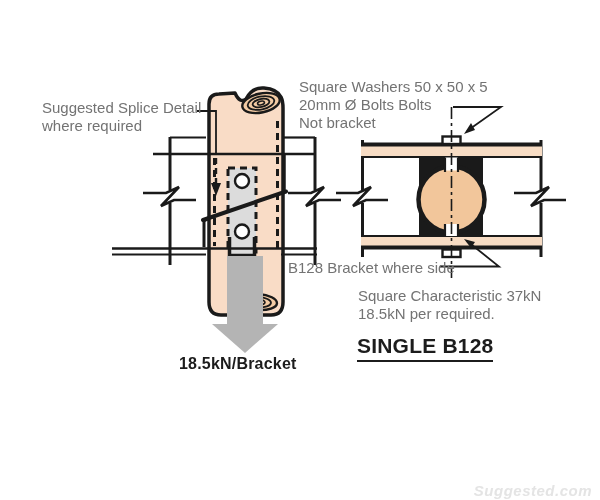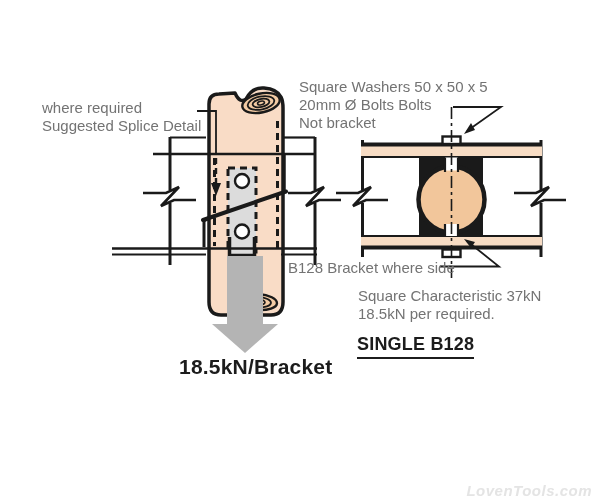--- a/index.html
+++ b/index.html
@@ -8,24 +8,24 @@
     font-family:"Liberation Sans", sans-serif;color:#1c1c1c;
   }
   #drawing{position:absolute;left:0;top:0;}
   .note{position:absolute;font-size:15px;line-height:18px;color:#737373;white-space:nowrap;}
   .note .ln{white-space:nowrap;}
   .splice-note{left:42px;top:99px;line-height:17.5px;}
   .washers-note{left:299px;top:78px;}
   .bracket-label{left:288px;top:259px;}
   .joint-note{left:358px;top:287px;}
   .variant-label{
-    position:absolute;left:357px;top:334px;font-size:18px;font-weight:bold;
+    position:absolute;left:357px;top:334px;font-size:21px;font-weight:bold;
     border-bottom:2px solid #1c1c1c;padding-bottom:2px;letter-spacing:.2px;
   }
-  .load-label{position:absolute;left:179px;top:355px;font-size:21px;font-weight:bold;letter-spacing:.2px;text-align:center;}
+  .load-label{position:absolute;left:179px;top:355px;font-size:16px;font-weight:bold;letter-spacing:.2px;text-align:center;}
   .watermark{
     position:absolute;left:452px;top:482px;width:140px;text-align:right;
     font-size:15px;font-weight:bold;font-style:italic;color:#e4e4e4;letter-spacing:.5px;
   }
 </style>
 </head>
 <body>
 
 <div id="stage">
 
@@ -143,35 +143,35 @@
       </g>
 
       <g>
         <polyline points="440,266.5 499,266.5 467,241" fill="none" stroke="#1a1a1a" stroke-width="1.8"></polyline>
         <polygon points="464,239 475,242 471,248" fill="#1a1a1a"></polygon>
       </g>
     </g>
   </svg>
 
   <div class="note splice-note">
+    <div class="ln">Suggested Splice Detail</div>
     <div class="ln">where required</div>
-    <div class="ln">Suggested Splice Detail</div>
   </div>
 
   <div class="note washers-note">
     <div class="ln">Square Washers 50 x 50 x 5</div>
     <div class="ln">20mm Ø Bolts Bolts</div>
     <div class="ln">Not bracket</div>
   </div>
 
   <div class="note bracket-label">B128 Bracket where side</div>
 
   <div class="note joint-note">
     <div class="ln">Square Characteristic 37kN</div>
     <div class="ln">18.5kN per required.</div>
   </div>
 
   <div class="variant-label">SINGLE B128</div>
 
   <div class="load-label">18.5kN/Bracket</div>
 
-  <div class="watermark">LovenTools.com</div>
+  <div class="watermark">Suggested.com</div>
 </div>
 
 </body></html>

